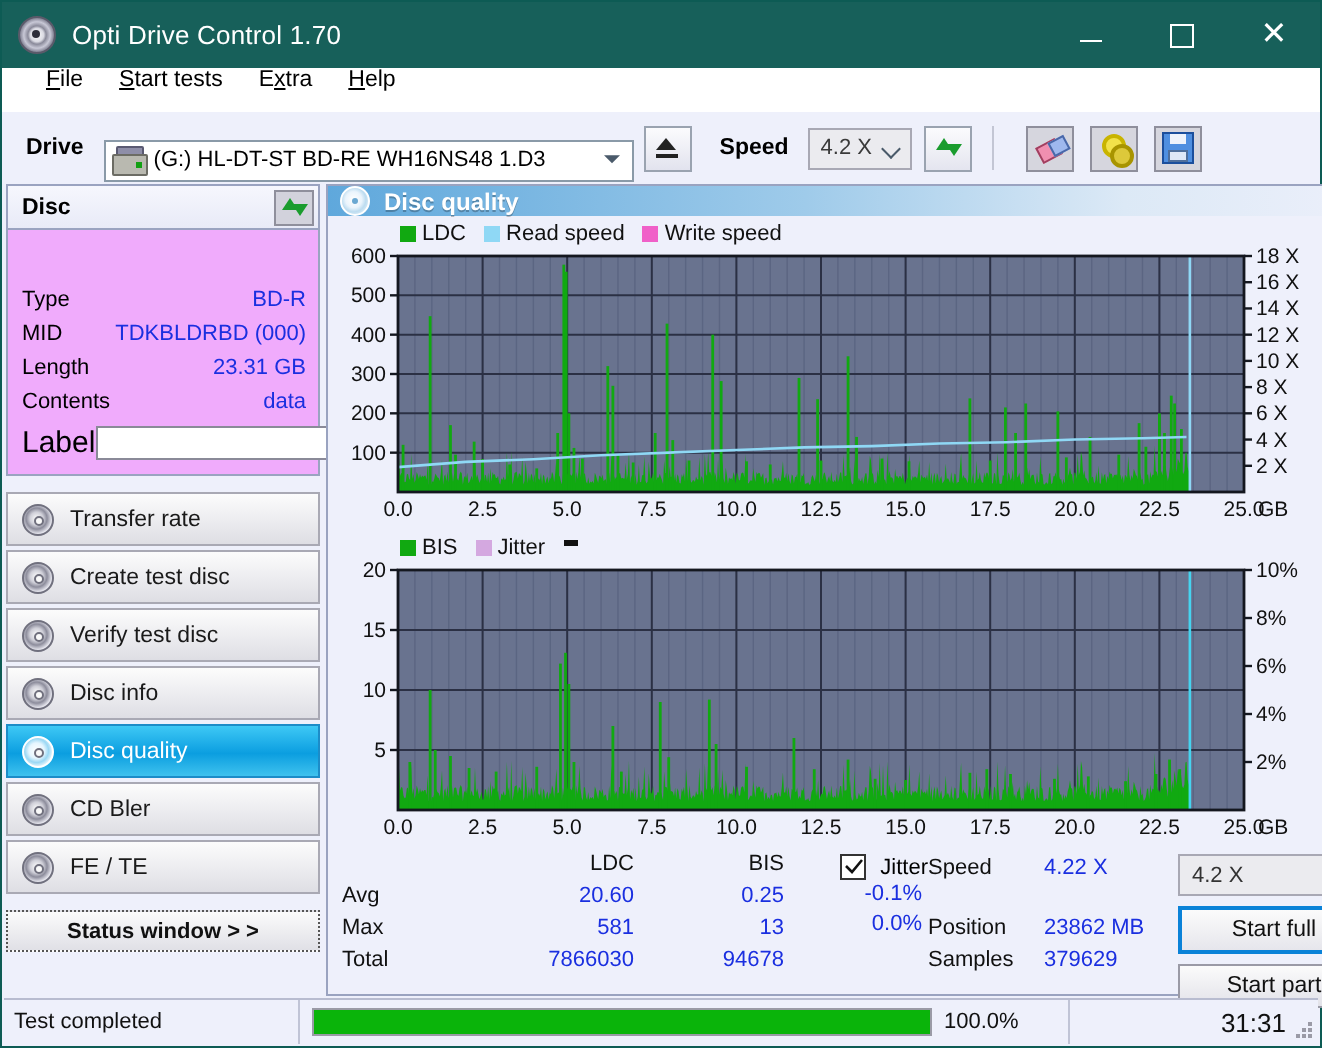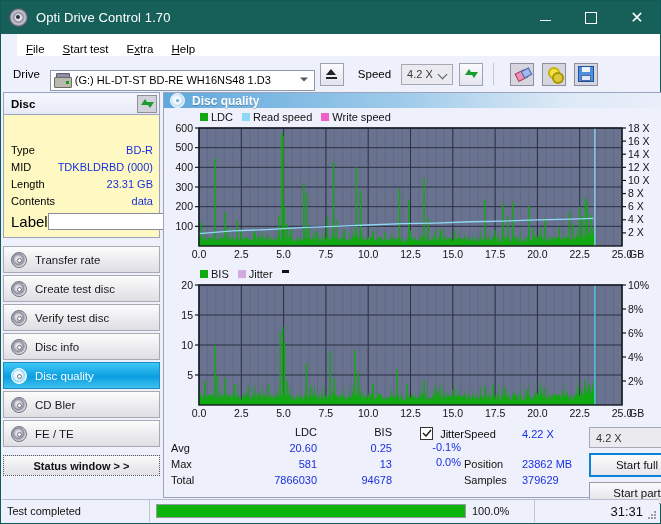--- a/index.html
+++ b/index.html
@@ -22,29 +22,29 @@
                     border-radius:50%;background:#2e2e3a;}
   .title-text{color:#ffffff;font-size:13px;letter-spacing:.1px;flex:1 1 auto;}
   .win-btns{display:flex;align-items:center;height:33px;}
   .win-btn{width:46px;height:33px;display:flex;align-items:center;justify-content:center;
            color:#ffffff;font-size:13px;line-height:1;}
   .win-btn.min:before{content:"";display:block;width:11px;height:1px;background:#fff;margin-top:6px;}
   .win-btn.max:before{content:"";display:block;width:10px;height:10px;border:1.3px solid #fff;}
   .win-btn.close{font-size:16px;}
 
   
-  .menubar{height:21px;background:#ffffff;display:flex;align-items:flex-end;
-           padding-left:9px;border-bottom:1px solid #ffffff;margin-left:16px;}
+  .menubar{height:21px;background:#ffffff;display:flex;align-items:flex-start;
+           padding-left:22px;border-bottom:1px solid #ffffff;}
   .menu-item{margin-right:18px;color:#000;font-size:11.5px;}
   .menu-item u{text-decoration:underline;}
 
   
   .toolbar{height:36px;background:#eef0fb;display:flex;align-items:center;
            padding-left:12px;box-sizing:border-box;}
-  .tb-label{font-weight:normal;font-size:11.5px;color:#000;margin-right:10px;}
+  .tb-label{font-weight:bold;font-size:11.5px;color:#000;margin-right:10px;}
   .drive-combo{width:265px;height:21px;background:#fff;border:1px solid #8a9aa8;
                display:flex;align-items:center;box-sizing:border-box;position:relative;margin-top:12px;}
   .drv-ico{width:17px;height:14px;margin:0 4px 0 3px;position:relative;flex:0 0 auto;}
   .drv-ico .body{position:absolute;left:0;top:4px;width:16px;height:9px;background:#b9b9b0;
                  border:1px solid #6c6c64;border-radius:1px;}
   .drv-ico .top{position:absolute;left:2px;top:0px;width:12px;height:6px;background:#8e8ea8;
                 border:1px solid #5a5a72;border-radius:1px;}
   .drv-ico .led{position:absolute;left:12px;top:8px;width:3px;height:3px;background:#13a013;}
   .drive-text{font-size:11px;color:#000;white-space:nowrap;overflow:hidden;}
   .combo-arrow{position:absolute;right:6px;top:50%;transform:translateY(-60%);
@@ -88,21 +88,21 @@
   .ico-save{width:14px;height:14px;background:#4f8fe0;border:1px solid #1c4f9c;position:relative;}
   .ico-save:before{content:"";position:absolute;left:3px;top:0;width:8px;height:5px;background:#eef3fb;}
   .ico-save:after{content:"";position:absolute;left:2px;bottom:0px;width:10px;height:6px;background:#dfe8f7;
                   border:1px solid #4f6f9c;box-sizing:border-box;}
 
   
   .body-row{display:flex;height:406px;padding:0 2px;box-sizing:border-box;}
 
   
   .left{width:157px;flex:0 0 157px;display:flex;flex-direction:column;}
-  .disc-panel{border:1px solid #9aa3c0;background:#fef9c3;box-sizing:border-box;}
+  .disc-panel{border:1px solid #9aa3c0;background:#f0abfc;box-sizing:border-box;}
   .disc-head{height:22px;display:flex;align-items:center;justify-content:space-between;
              border-bottom:1px solid #9aa3c0;padding:0 2px 0 7px;box-sizing:border-box;
              background:linear-gradient(#f6f7fd,#e8eaf7);}
   .disc-head b{font-size:11.5px;}
   .refresh-btn{width:20px;height:18px;background:#d2d2dc;border:1px solid #8f8f9c;
                display:flex;align-items:center;justify-content:center;box-sizing:border-box;}
   .ico-refresh{width:13px;height:12px;position:relative;}
   .ico-refresh .a1{position:absolute;left:0;top:1px;width:0;height:0;
                    border-left:4px solid transparent;border-right:4px solid transparent;
                    border-bottom:6px solid #1a9c2e;}
@@ -221,21 +221,21 @@
     <div class="title-text">Opti Drive Control 1.70</div>
     <div class="win-btns">
       <div class="win-btn min"></div>
       <div class="win-btn max"></div>
       <div class="win-btn close">✕</div>
     </div>
   </div>
 
   <div class="menubar">
     <div class="menu-item"><u>F</u><span>ile</span></div>
-    <div class="menu-item"><u>S</u><span>tart test</span></div>
+    <div class="menu-item"><u>S</u><span>tart tests</span></div>
     <div class="menu-item">E<u>x</u><span>tra</span></div>
     <div class="menu-item"><u>H</u><span>elp</span></div>
   </div>
 
   <div class="toolbar">
     <div class="tb-label">Drive</div>
     <div class="drive-combo">
       <div class="drv-ico">
         <div class="top"></div>
           <div class="body"></div>

